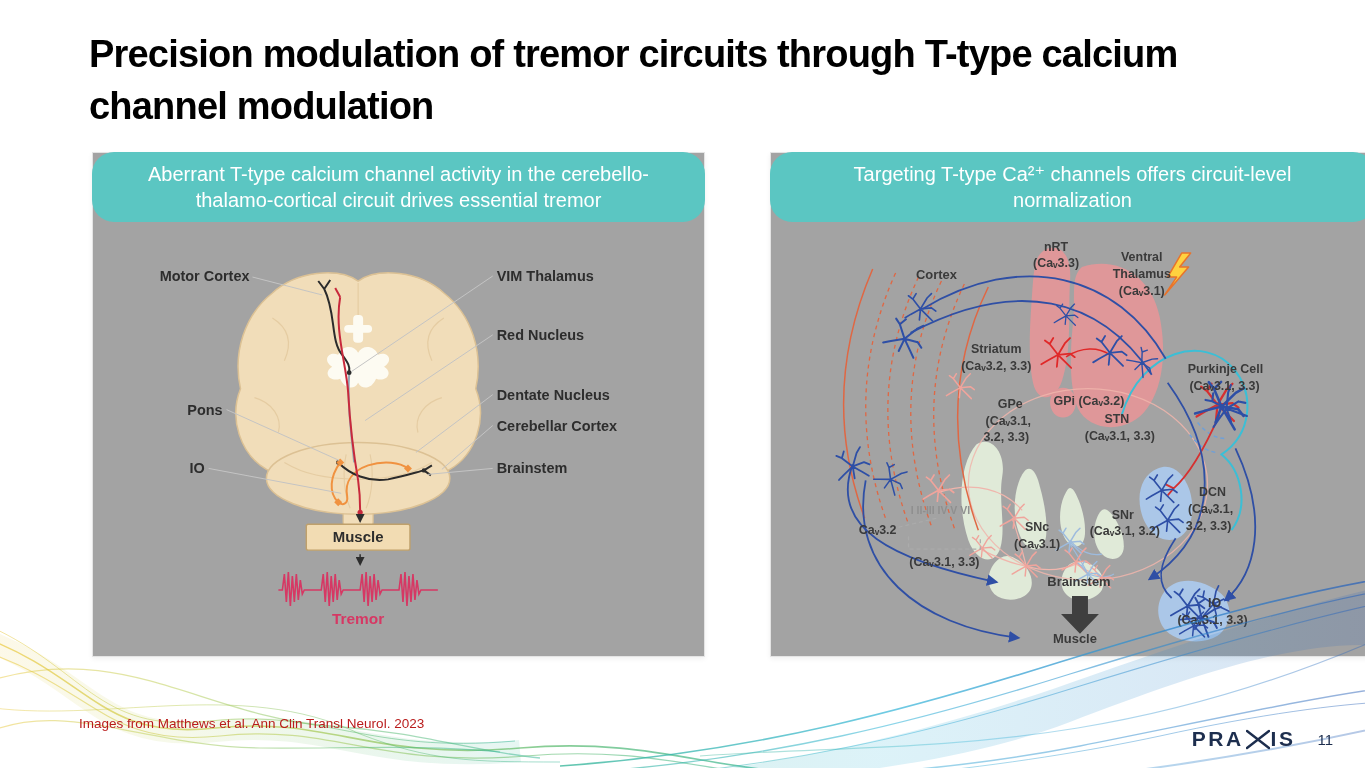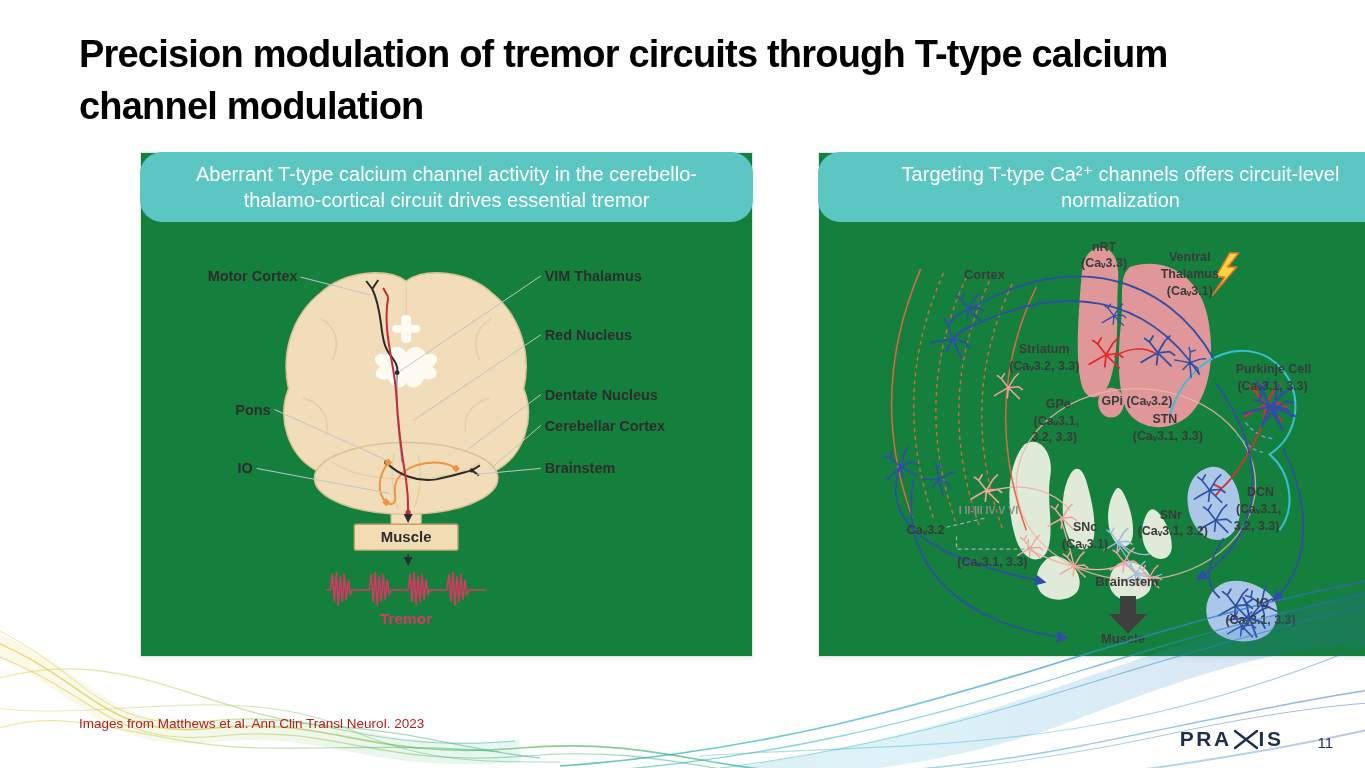--- a/index.html
+++ b/index.html
@@ -2,44 +2,43 @@
 <html><head>
 <meta charset="utf-8">
 <style>
   html,body{margin:0;padding:0}
   body{
     width:1365px;height:768px;position:relative;overflow:hidden;
     background:#ffffff;
     font-family:"Liberation Sans","DejaVu Sans",sans-serif;
   }
   .title{
-    position:absolute;left:79px;top:28px;width:1190px;margin:0;
+    position:absolute;left:89px;top:28px;width:1190px;margin:0;
     font-size:38px;line-height:1.38;font-weight:700;color:#000;
     letter-spacing:-0.8px;
   }
   .panel{
-    position:absolute;top:152px;background:#15803d;
+    position:absolute;top:152px;background:#a3a3a3;
     border:1px solid #e4e4e4;box-shadow:0 2px 5px rgba(0,0,0,.06);
     box-sizing:border-box;
-    margin-left:48px;
   }
   .panel.left{left:92px;width:613px;height:505px}
   .panel.right{left:770px;width:605px;height:505px}
   .pill{
     position:absolute;top:-1px;left:-1px;right:-1px;height:70px;
     background:#5bc6c2;border-radius:22px;color:#fff;
     font-size:20px;line-height:1.32;text-align:center;
     display:flex;align-items:center;justify-content:center;
     padding:0 34px;box-sizing:border-box;
   }
   .diagram{position:absolute;left:0;top:70px;width:100%;height:434px}
   .waves{position:absolute;left:0;bottom:0;width:1365px;height:192px;pointer-events:none}
   .citation{position:absolute;left:79px;top:716px;font-size:13.5px;color:#b91c1c;z-index:6}
   .brand{
-    position:absolute;top:727px;right:32px;display:flex;align-items:flex-end;gap:34px;
+    position:absolute;top:727px;right:32px;display:flex;align-items:center;gap:22px;
     color:#1d2e4e;z-index:6;
   }
   .logo{display:flex;align-items:center;font-weight:700;font-size:21px;letter-spacing:2.5px}
   .logo .xmark{margin:0 1px 0 2px}
   .pagenum{font-size:15px;font-weight:400}
   
   text{font-family:"Liberation Sans","DejaVu Sans",sans-serif}
   .dlbl{font-weight:700;fill:#2d2d2d;font-size:14.5px}
   .rlbl{font-weight:700;fill:#3a3a3a;font-size:12.5px}
   .rbig{font-weight:700;fill:#3a3a3a;font-size:13px}

